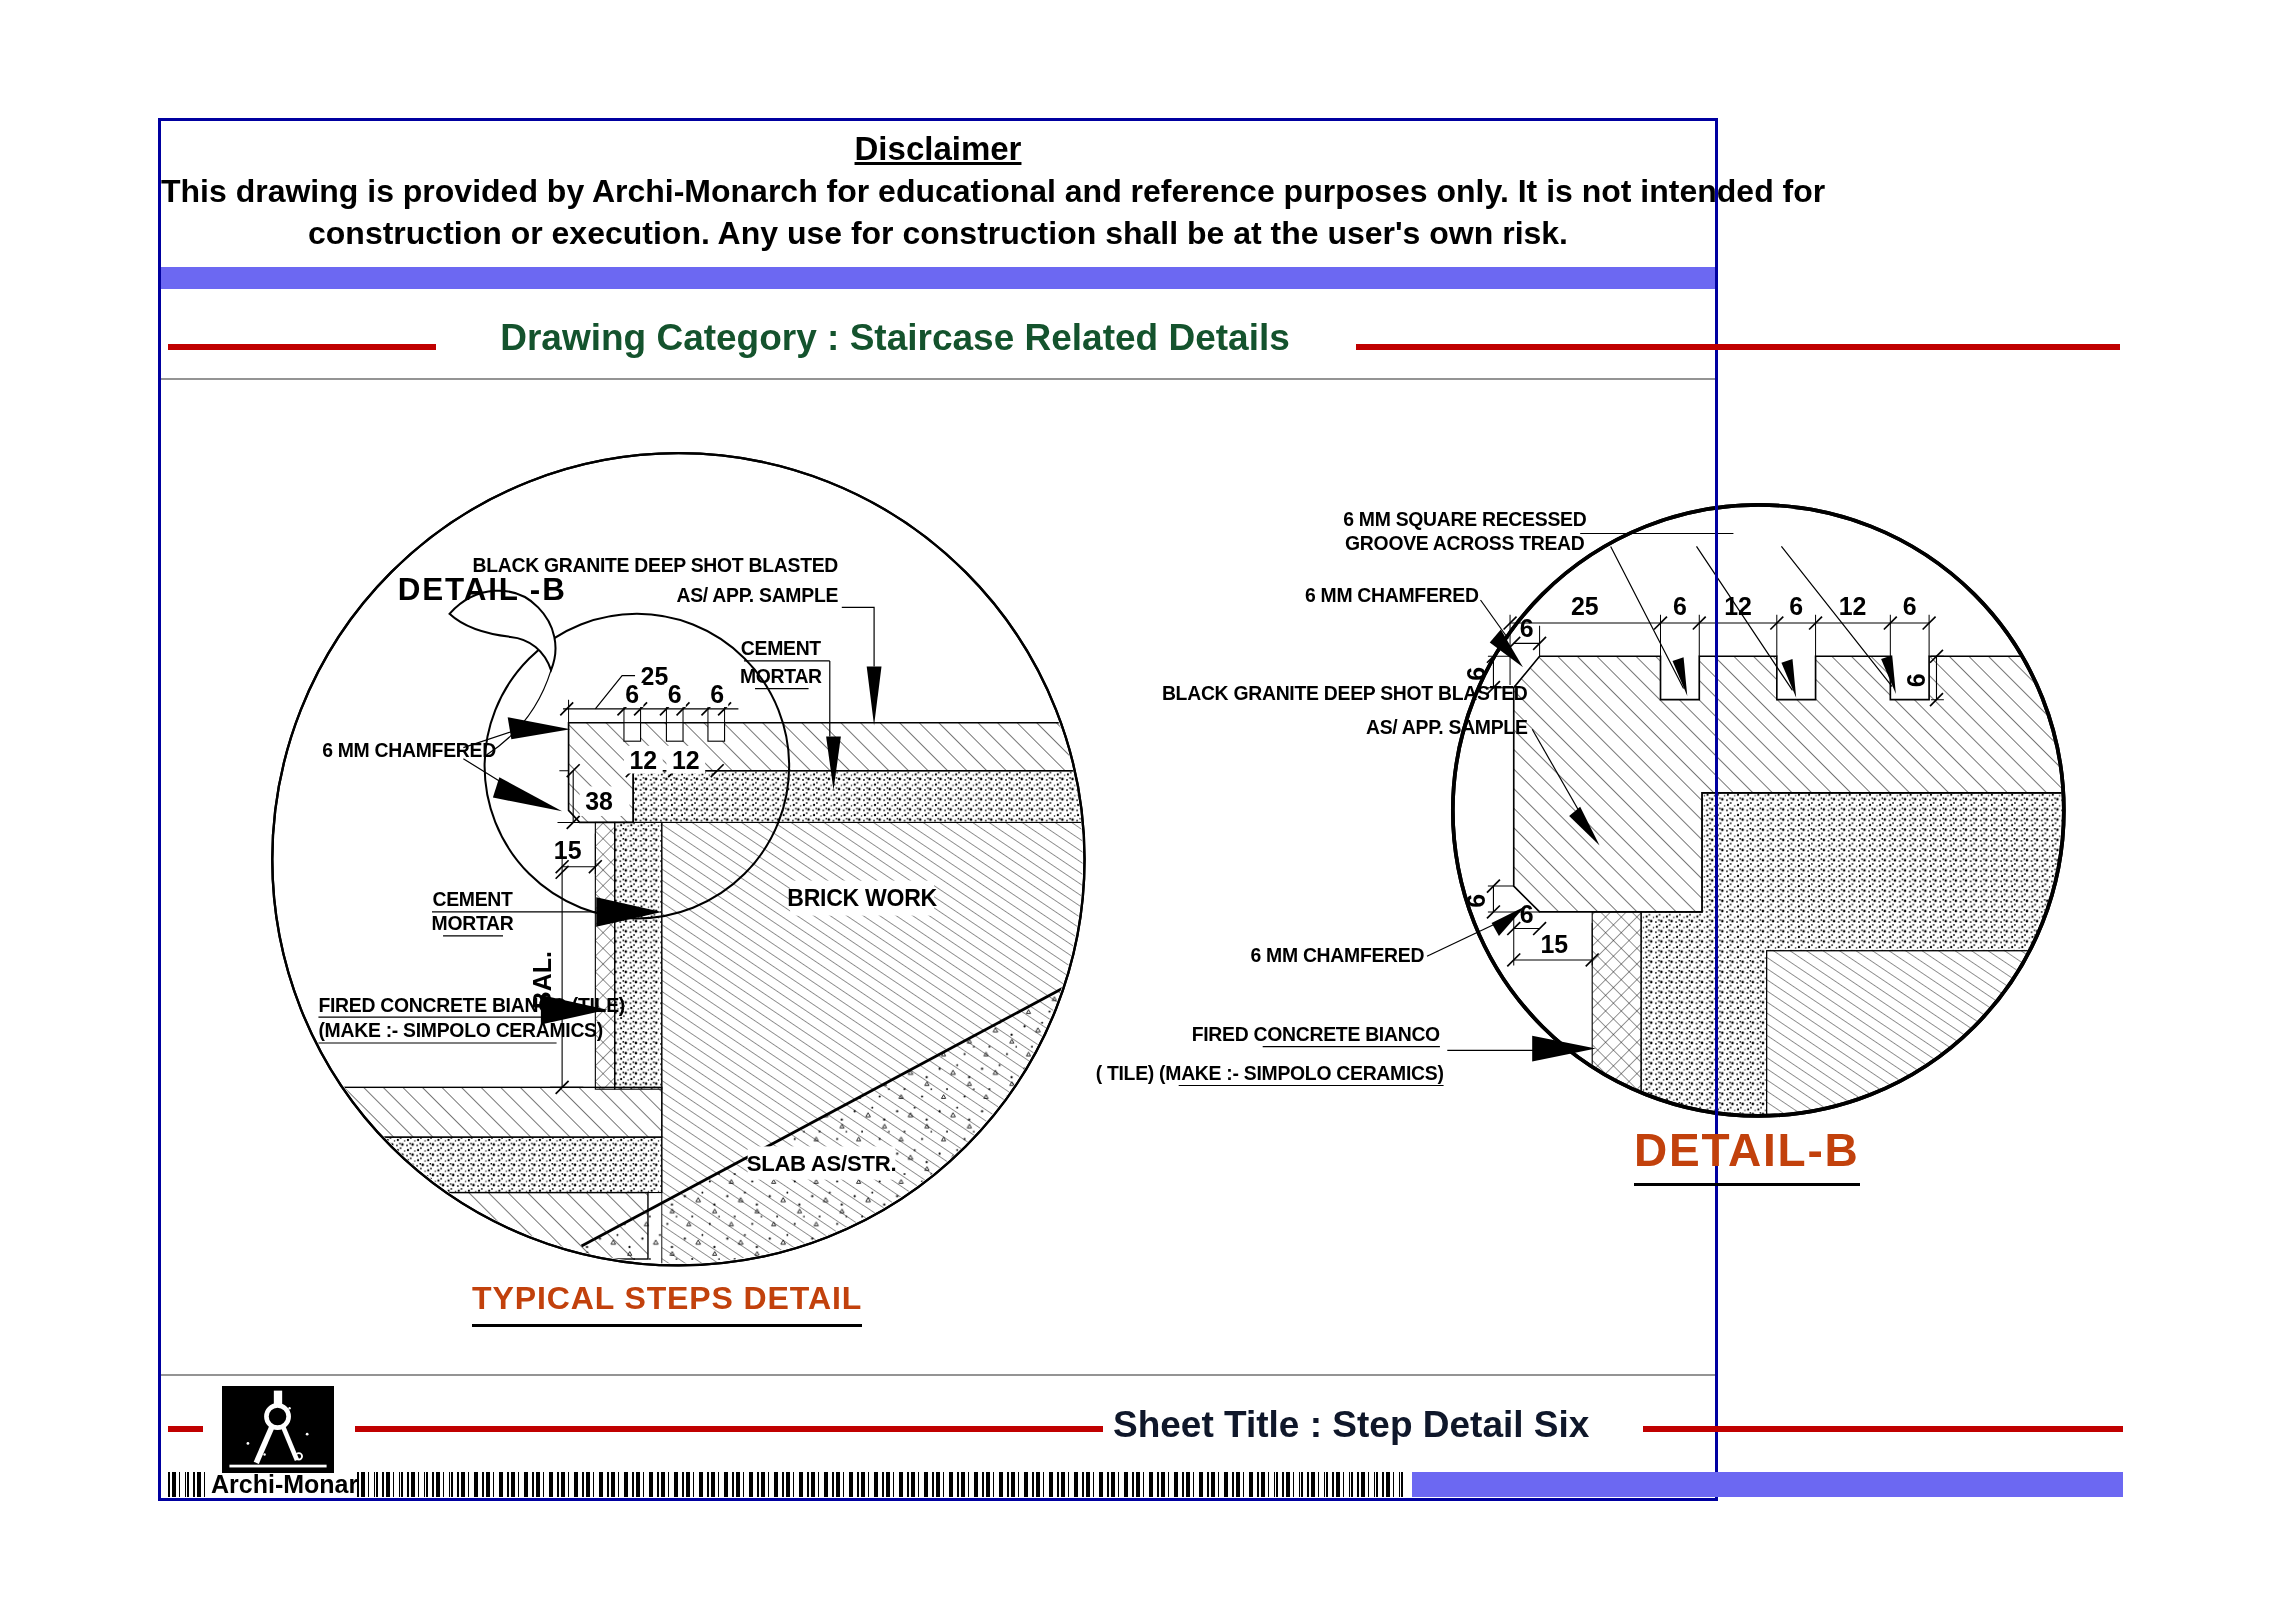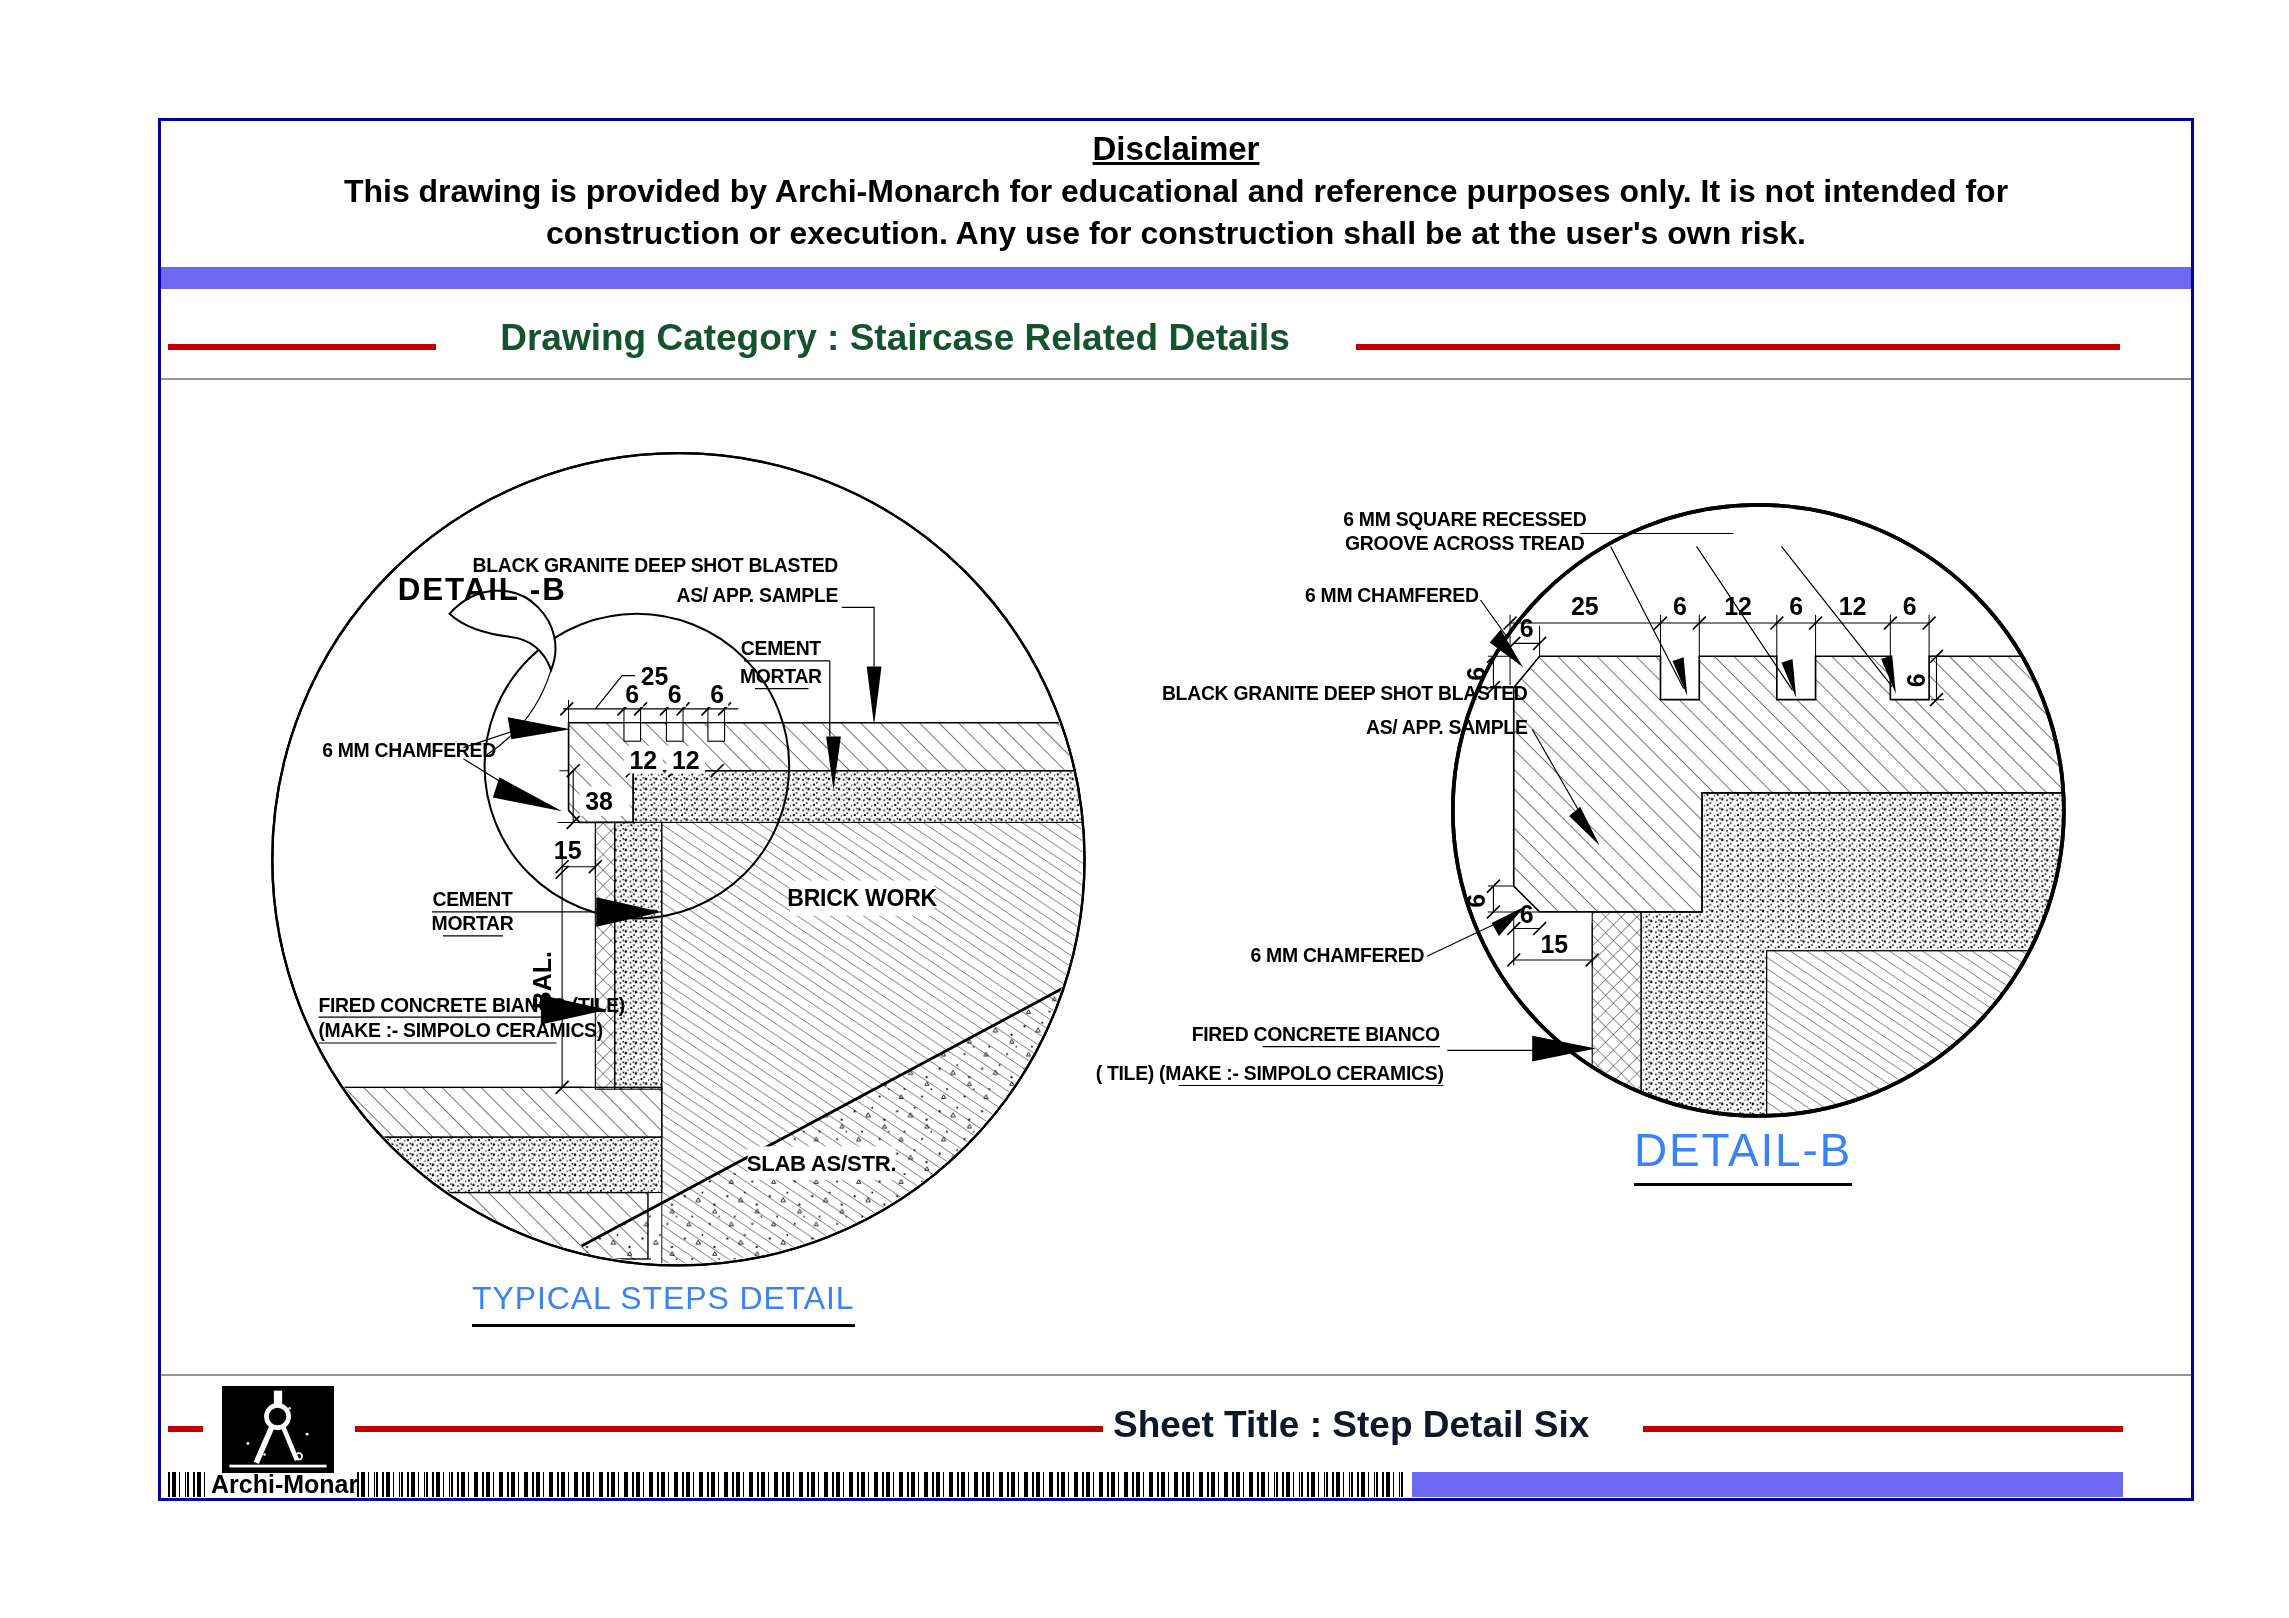--- a/index.html
+++ b/index.html
@@ -1,37 +1,37 @@
 <!DOCTYPE html>
 <html style="font-size:14.8px"><head>
 <meta charset="utf-8">
 <style>
   html,body{margin:0;padding:0;background:#fff;}
   .page{position:relative;width:2290px;height:1619px;background:#fff;overflow:hidden;
         font-family:"Liberation Sans",sans-serif;}
-  .sheet{position:absolute;left:158px;top:118px;width:2036px;height:1383px;
+  .sheet{position:absolute;left:158px;top:118px;width:1560px;height:1383px;
          border:3.7px solid #0000a0;box-sizing:border-box;background:transparent;}
   .abs{position:absolute;}
   .disclaimer{position:absolute;left:0;top:9.2px;width:100%;text-align:center;color:#000;}
   .disc-title{font-size:33px;font-weight:bold;text-decoration:underline;margin-bottom:1.8px;}
   .disc-line{font-size:32px;font-weight:bold;line-height:42px;white-space:nowrap;}
   .bluebar{position:absolute;background:#6c68f2;}
   .redline{position:absolute;background:#c00000;height:5.5px;}
   .grayline{position:absolute;left:0;width:100%;height:1.8px;background:#949494;}
   .cat-title{position:absolute;left:277px;top:196px;width:914px;text-align:center;
              font-size:37px;font-weight:bold;color:#14532d;white-space:nowrap;}
   .foot-title{position:absolute;left:952px;top:1283px;font-size:37px;font-weight:bold;
               color:#0f172a;white-space:nowrap;}
   .brand{position:absolute;left:50px;top:1349px;font-size:25px;font-weight:bold;color:#000;}
   .barcode{position:absolute;height:25px;background:
     repeating-linear-gradient(90deg,#000 0,#000 1.8px,#fff 1.8px,#fff 3.7px,#000 3.7px,#000 8.3px,
     #fff 8.3px,#fff 11px,#000 11px,#000 12px,#fff 12px,#fff 16.6px,#000 16.6px,#000 18.5px,
     #fff 18.5px,#fff 19.4px,#000 19.4px,#000 21px,#fff 21px,#fff 25px);}
   .logo{position:absolute;left:61px;top:1265px;width:112px;height:87px;background:#000;}
-  .draw-title{position:absolute;color:#3b82f6;font-weight:normal;border-bottom:3.7px solid #000;
+  .draw-title{position:absolute;color:#c2410c;font-weight:bold;border-bottom:3.7px solid #000;
               white-space:nowrap;}
   .t-typical{left:311px;top:1159px;font-size:32px;padding-bottom:7.4px;letter-spacing:0.9px;}
   .t-detailb{left:1473px;top:1002px;font-size:46px;padding-bottom:5.5px;letter-spacing:1.8px;}
   
   svg text{font-family:"Liberation Sans",sans-serif;fill:#000;}
   .lbl{font-size:21px;font-weight:bold;letter-spacing:-0.3px;}
   .dim{font-size:27px;font-weight:bold;}
   .big{font-size:34px;font-weight:600;letter-spacing:2px;}
   .dimline,.wit{stroke:#000;fill:none;}
   .dimline{stroke-width:1.2;}

